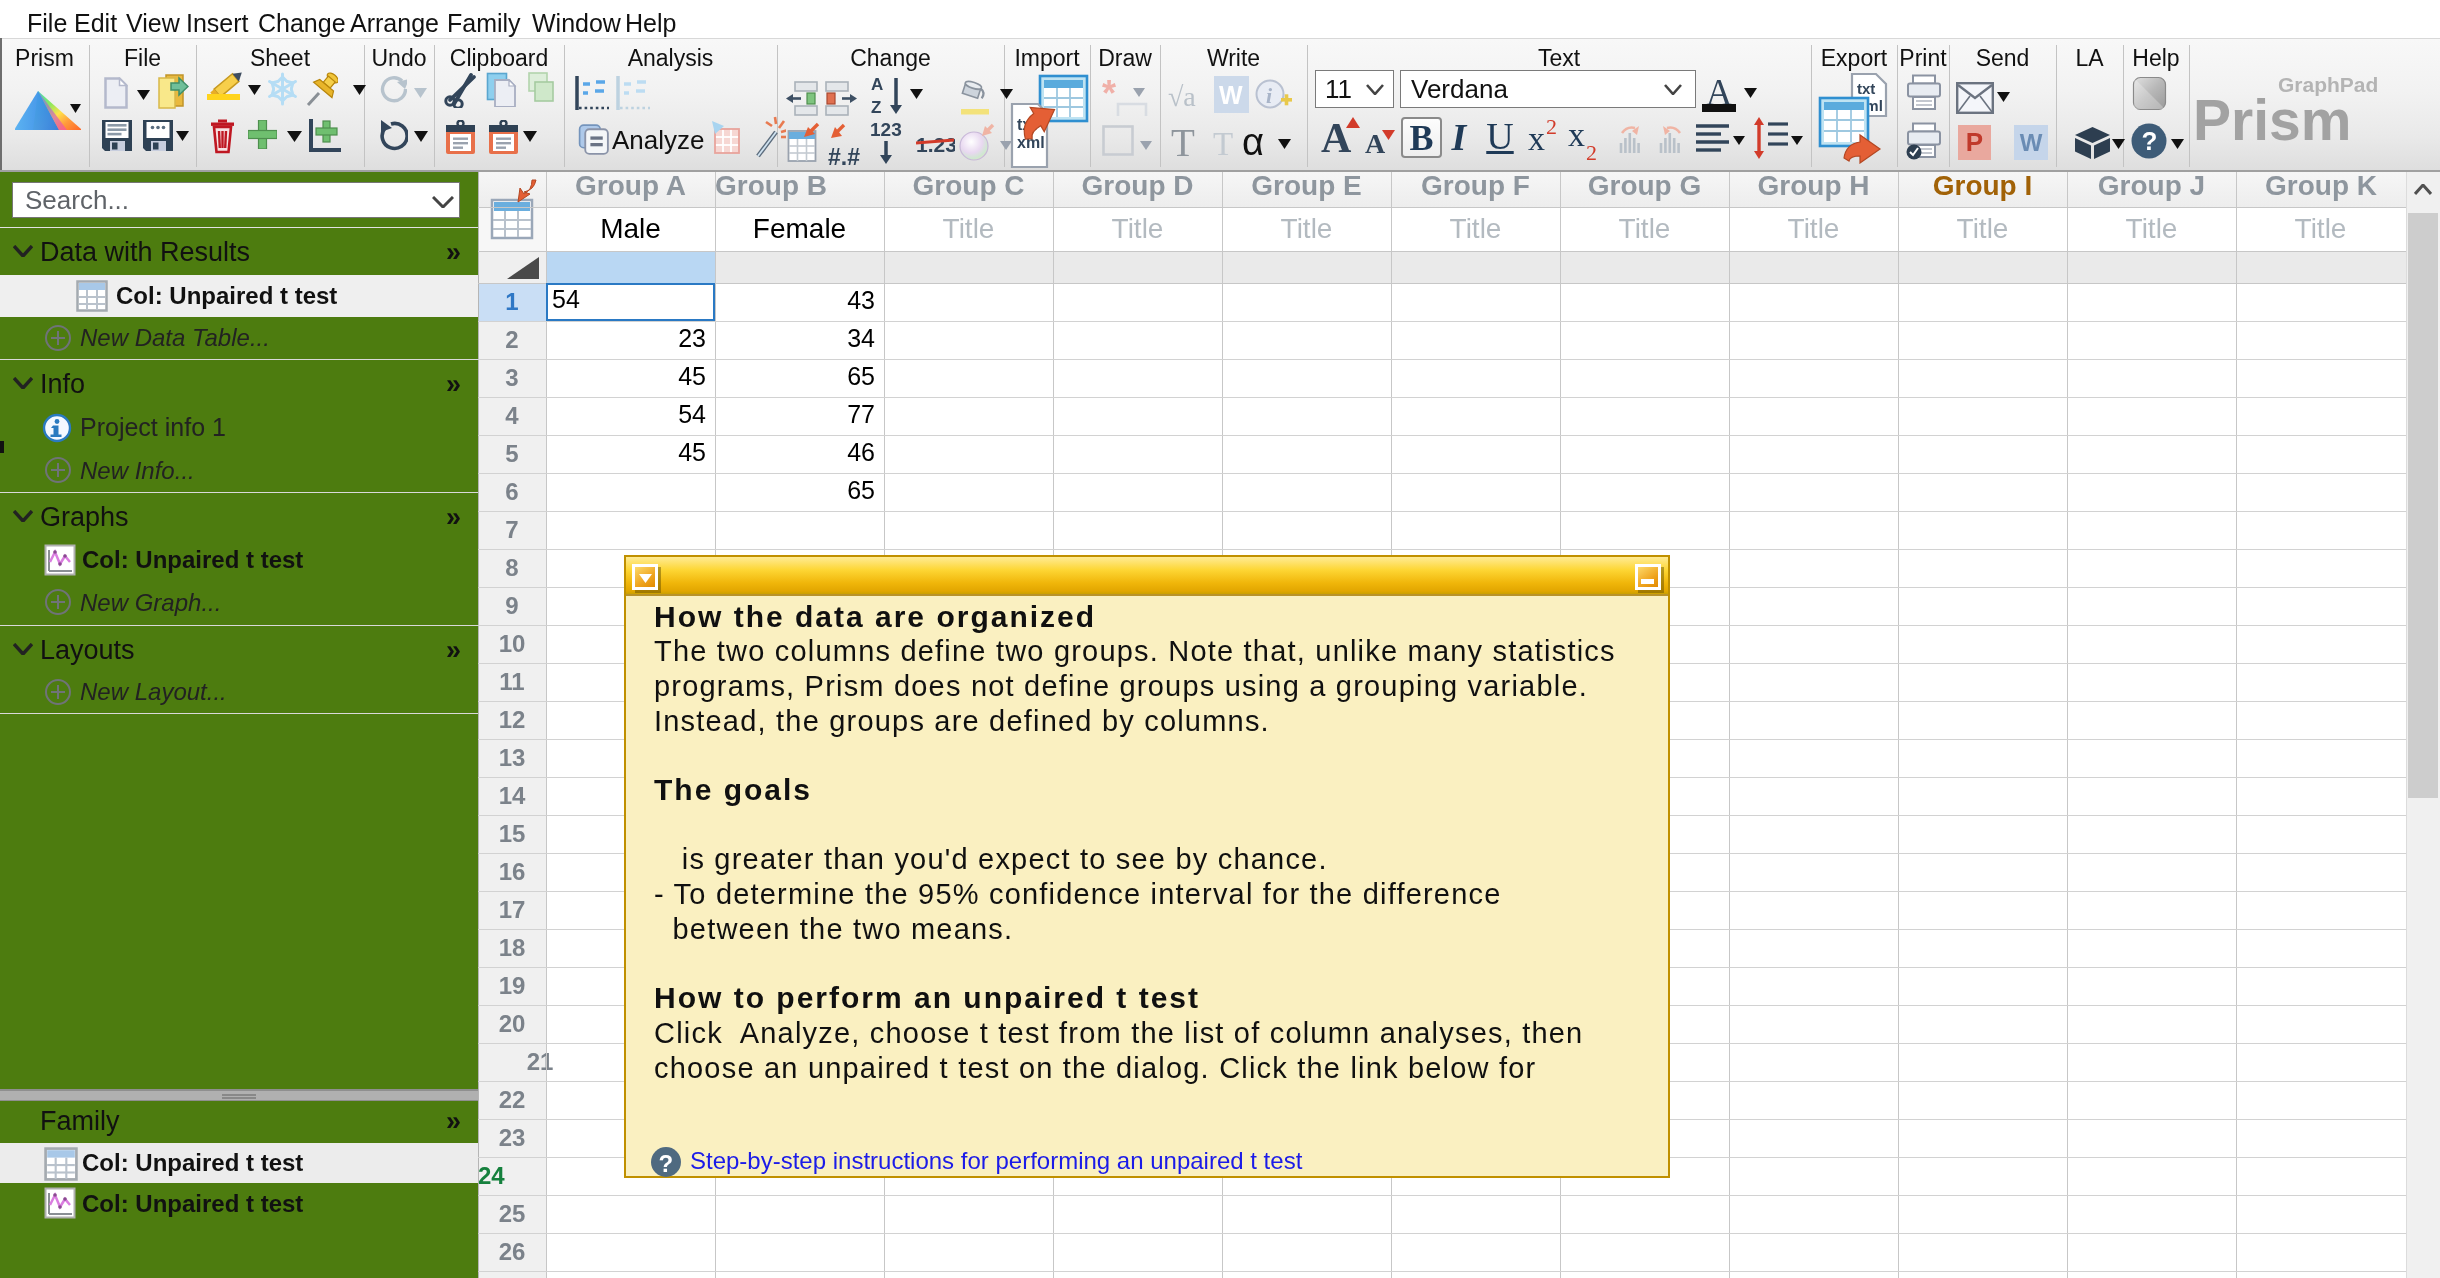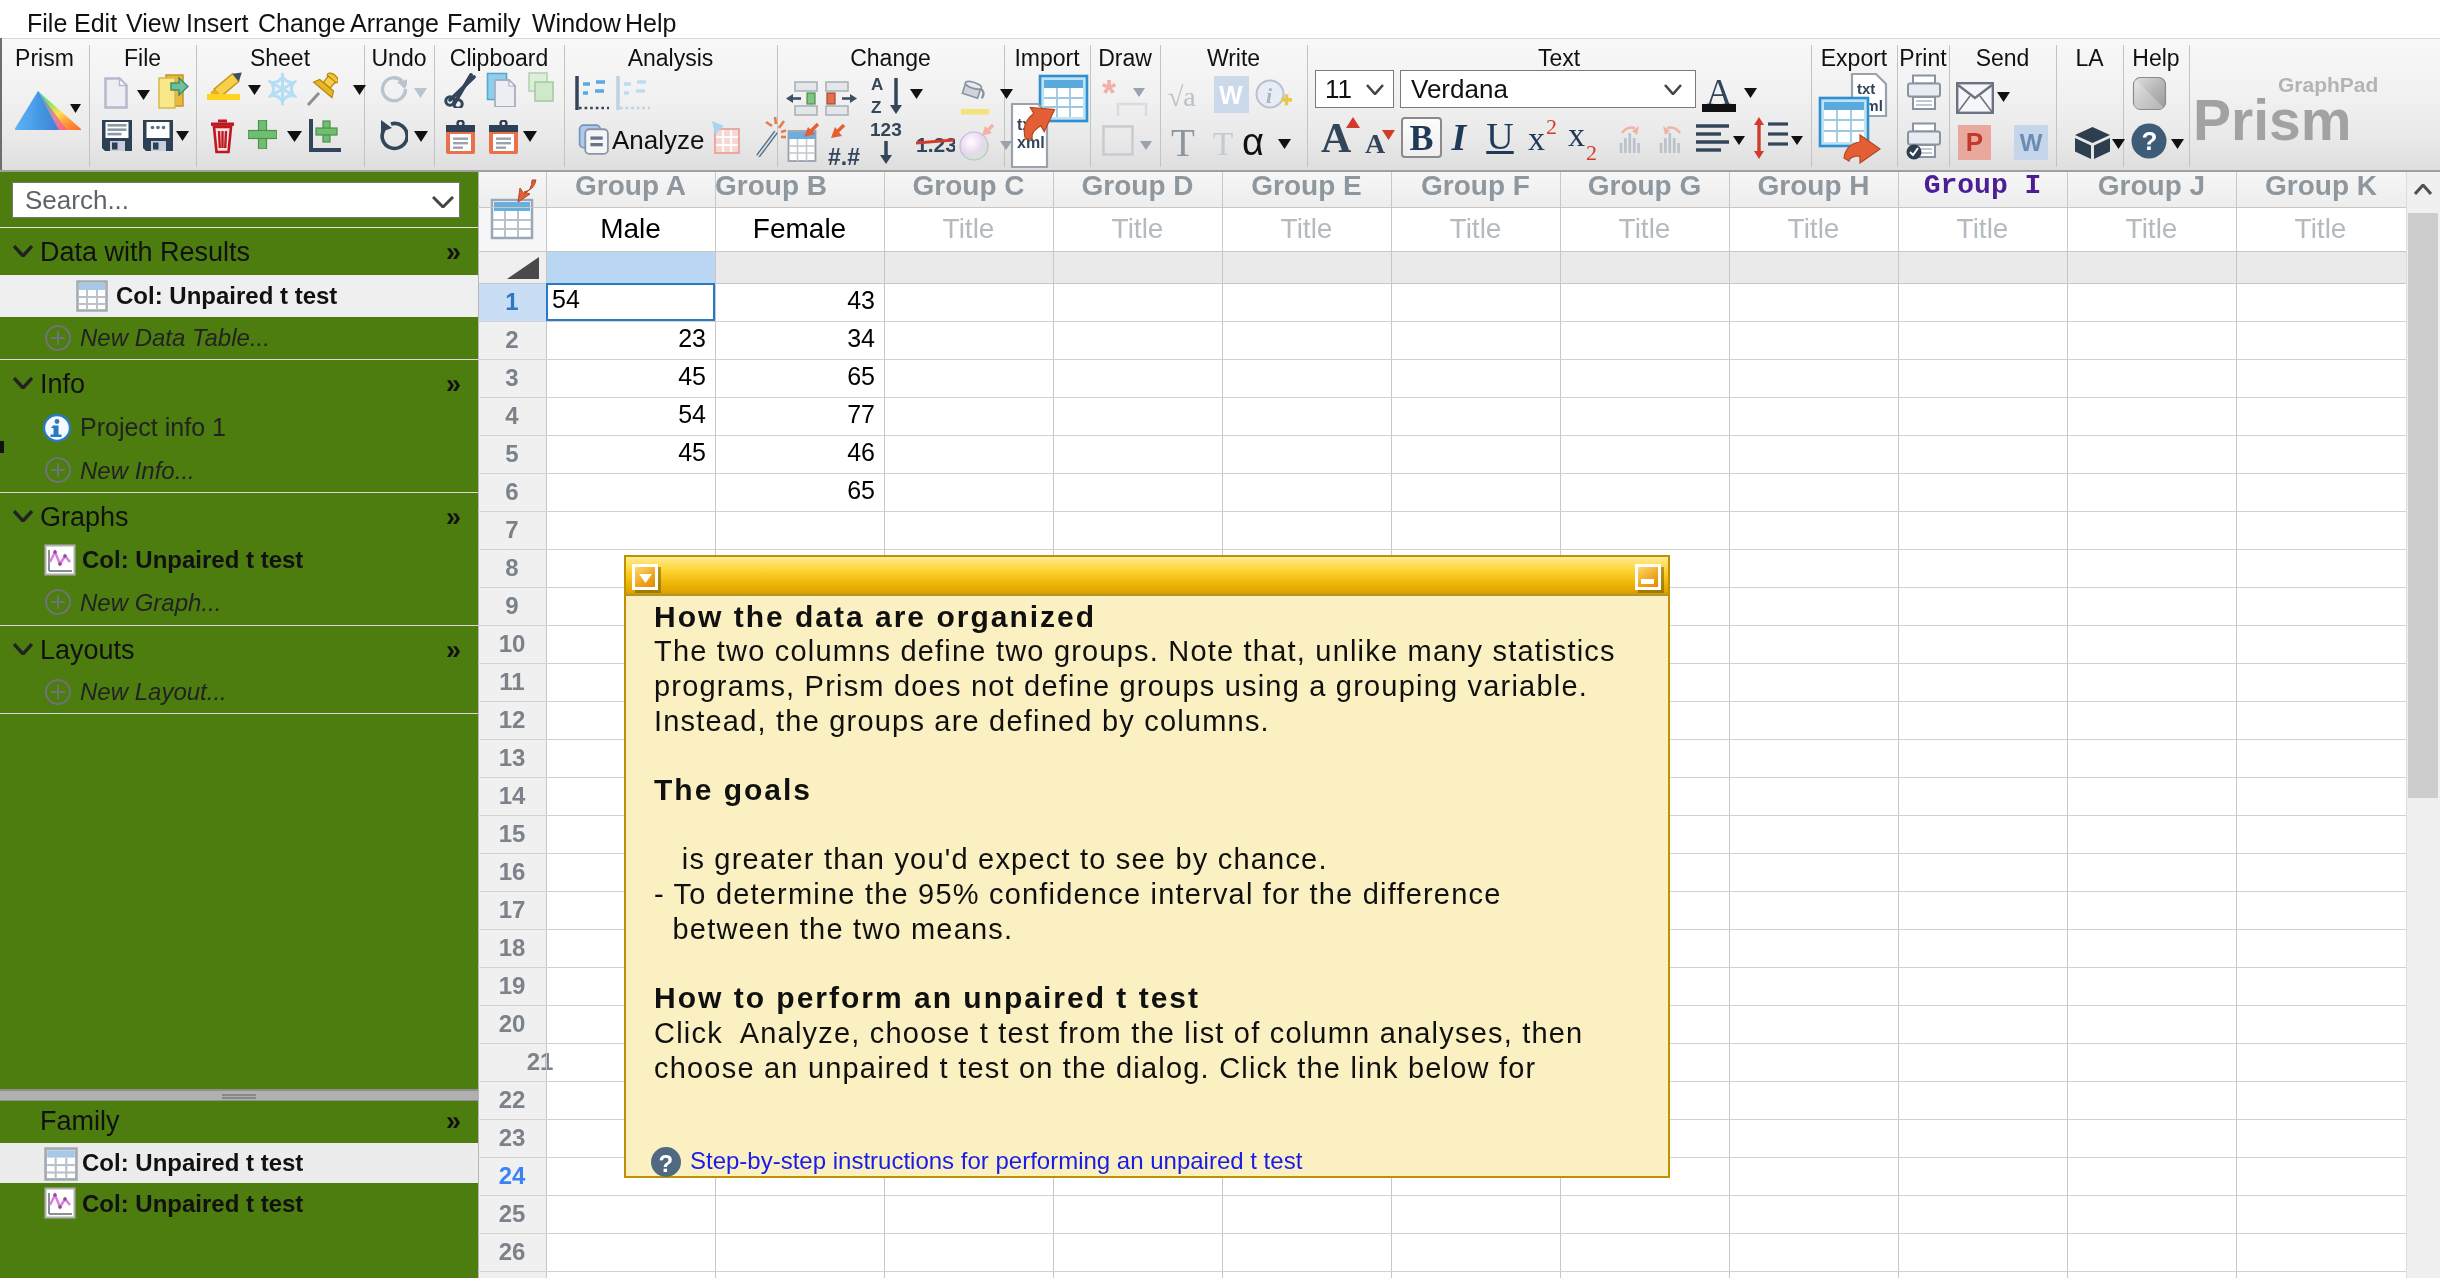--- a/index.html
+++ b/index.html
@@ -686,21 +686,21 @@
     <div style="position:absolute;left:0px;top:111px;width:68px;height:995px;background:#f0f0f0;"></div>
     <div style="position:absolute;left:0px;top:111px;width:68px;height:38px;background:#c9def5;"></div>
     <div style="position:absolute;left:68px;top:0px;width:169px;height:35px;text-align:center;font-size:28px;line-height:27px;font-weight:bold;color:#8e969e;">Group A</div>
     <div style="position:absolute;left:237px;top:0px;width:169px;height:43px;font-size:28px;line-height:27px;font-weight:bold;color:#8e969e;">Group B</div>
     <div style="position:absolute;left:406px;top:0px;width:169px;height:35px;text-align:center;font-size:28px;line-height:27px;font-weight:bold;color:#8e969e;">Group C</div>
     <div style="position:absolute;left:575px;top:0px;width:169px;height:35px;text-align:center;font-size:28px;line-height:27px;font-weight:bold;color:#8e969e;">Group D</div>
     <div style="position:absolute;left:744px;top:0px;width:169px;height:35px;text-align:center;font-size:28px;line-height:27px;font-weight:bold;color:#8e969e;">Group E</div>
     <div style="position:absolute;left:913px;top:0px;width:169px;height:35px;text-align:center;font-size:28px;line-height:27px;font-weight:bold;color:#8e969e;">Group F</div>
     <div style="position:absolute;left:1082px;top:0px;width:169px;height:35px;text-align:center;font-size:28px;line-height:27px;font-weight:bold;color:#8e969e;">Group G</div>
     <div style="position:absolute;left:1251px;top:0px;width:169px;height:35px;text-align:center;font-size:28px;line-height:27px;font-weight:bold;color:#8e969e;">Group H</div>
-    <div style="position:absolute;left:1420px;top:0px;width:169px;height:35px;text-align:center;font-size:28px;line-height:27px;font-weight:bold;color:#4c1d95;font-family:Liberation Mono, monospace;">Group I</div>
+    <div style="position:absolute;left:1420px;top:0px;width:169px;height:35px;text-align:center;font-size:28px;line-height:27px;font-weight:bold;color:#a16207;">Group I</div>
     <div style="position:absolute;left:1589px;top:0px;width:169px;height:35px;text-align:center;font-size:28px;line-height:27px;font-weight:bold;color:#8e969e;">Group J</div>
     <div style="position:absolute;left:1758px;top:0px;width:170px;height:35px;text-align:center;font-size:28px;line-height:27px;font-weight:bold;color:#8e969e;">Group K</div>
     <div style="position:absolute;left:68px;top:35px;width:169px;height:44px;text-align:center;font-size:28px;line-height:44px;color:#000;">Male</div>
     <div style="position:absolute;left:237px;top:35px;width:169px;height:44px;text-align:center;font-size:28px;line-height:44px;color:#000;">Female</div>
     <div style="position:absolute;left:406px;top:35px;width:169px;height:44px;text-align:center;font-size:28px;line-height:44px;color:#b3bac0;">Title</div>
     <div style="position:absolute;left:575px;top:35px;width:169px;height:44px;text-align:center;font-size:28px;line-height:44px;color:#b3bac0;">Title</div>
     <div style="position:absolute;left:744px;top:35px;width:169px;height:44px;text-align:center;font-size:28px;line-height:44px;color:#b3bac0;">Title</div>
     <div style="position:absolute;left:913px;top:35px;width:169px;height:44px;text-align:center;font-size:28px;line-height:44px;color:#b3bac0;">Title</div>
     <div style="position:absolute;left:1082px;top:35px;width:169px;height:44px;text-align:center;font-size:28px;line-height:44px;color:#b3bac0;">Title</div>
     <div style="position:absolute;left:1251px;top:35px;width:169px;height:44px;text-align:center;font-size:28px;line-height:44px;color:#b3bac0;">Title</div>
@@ -737,21 +737,21 @@
     <div style="position:absolute;left:0px;top:605px;width:68px;height:38px;text-align:center;font-size:24px;line-height:38px;font-weight:bold;color:#7b828a;">14</div>
     <div style="position:absolute;left:0px;top:643px;width:68px;height:38px;text-align:center;font-size:24px;line-height:38px;font-weight:bold;color:#7b828a;">15</div>
     <div style="position:absolute;left:0px;top:681px;width:68px;height:38px;text-align:center;font-size:24px;line-height:38px;font-weight:bold;color:#7b828a;">16</div>
     <div style="position:absolute;left:0px;top:719px;width:68px;height:38px;text-align:center;font-size:24px;line-height:38px;font-weight:bold;color:#7b828a;">17</div>
     <div style="position:absolute;left:0px;top:757px;width:68px;height:38px;text-align:center;font-size:24px;line-height:38px;font-weight:bold;color:#7b828a;">18</div>
     <div style="position:absolute;left:0px;top:795px;width:68px;height:38px;text-align:center;font-size:24px;line-height:38px;font-weight:bold;color:#7b828a;">19</div>
     <div style="position:absolute;left:0px;top:833px;width:68px;height:38px;text-align:center;font-size:24px;line-height:38px;font-weight:bold;color:#7b828a;">20</div>
     <div style="position:absolute;left:0px;top:871px;width:68px;height:38px;text-align:center;font-size:24px;line-height:38px;font-weight:bold;color:#7b828a;margin-left:28px;">21</div>
     <div style="position:absolute;left:0px;top:909px;width:68px;height:38px;text-align:center;font-size:24px;line-height:38px;font-weight:bold;color:#7b828a;">22</div>
     <div style="position:absolute;left:0px;top:947px;width:68px;height:38px;text-align:center;font-size:24px;line-height:38px;font-weight:bold;color:#7b828a;">23</div>
-    <div style="position:absolute;left:0px;top:985px;width:68px;height:38px;text-align:center;font-size:24px;line-height:38px;font-weight:bold;color:#3b82f6;">24</div>
+    <div style="position:absolute;left:0px;top:985px;width:68px;height:38px;font-size:24px;line-height:38px;font-weight:bold;color:#15803d;">24</div>
     <div style="position:absolute;left:0px;top:1023px;width:68px;height:38px;text-align:center;font-size:24px;line-height:38px;font-weight:bold;color:#7b828a;">25</div>
     <div style="position:absolute;left:0px;top:1061px;width:68px;height:38px;text-align:center;font-size:24px;line-height:38px;font-weight:bold;color:#7b828a;">26</div>
     <div style="position:absolute;left:0px;top:1099px;width:68px;height:38px;text-align:center;font-size:24px;line-height:38px;font-weight:bold;color:#7b828a;">27</div>
     <div style="position:absolute;left:68px;top:0px;width:1px;height:1106px;background:#c7c7c7;"></div>
     <div style="position:absolute;left:237px;top:0px;width:1px;height:1106px;background:#c7c7c7;"></div>
     <div style="position:absolute;left:406px;top:0px;width:1px;height:1106px;background:#c7c7c7;"></div>
     <div style="position:absolute;left:575px;top:0px;width:1px;height:1106px;background:#c7c7c7;"></div>
     <div style="position:absolute;left:744px;top:0px;width:1px;height:1106px;background:#c7c7c7;"></div>
     <div style="position:absolute;left:913px;top:0px;width:1px;height:1106px;background:#c7c7c7;"></div>
     <div style="position:absolute;left:1082px;top:0px;width:1px;height:1106px;background:#c7c7c7;"></div>

